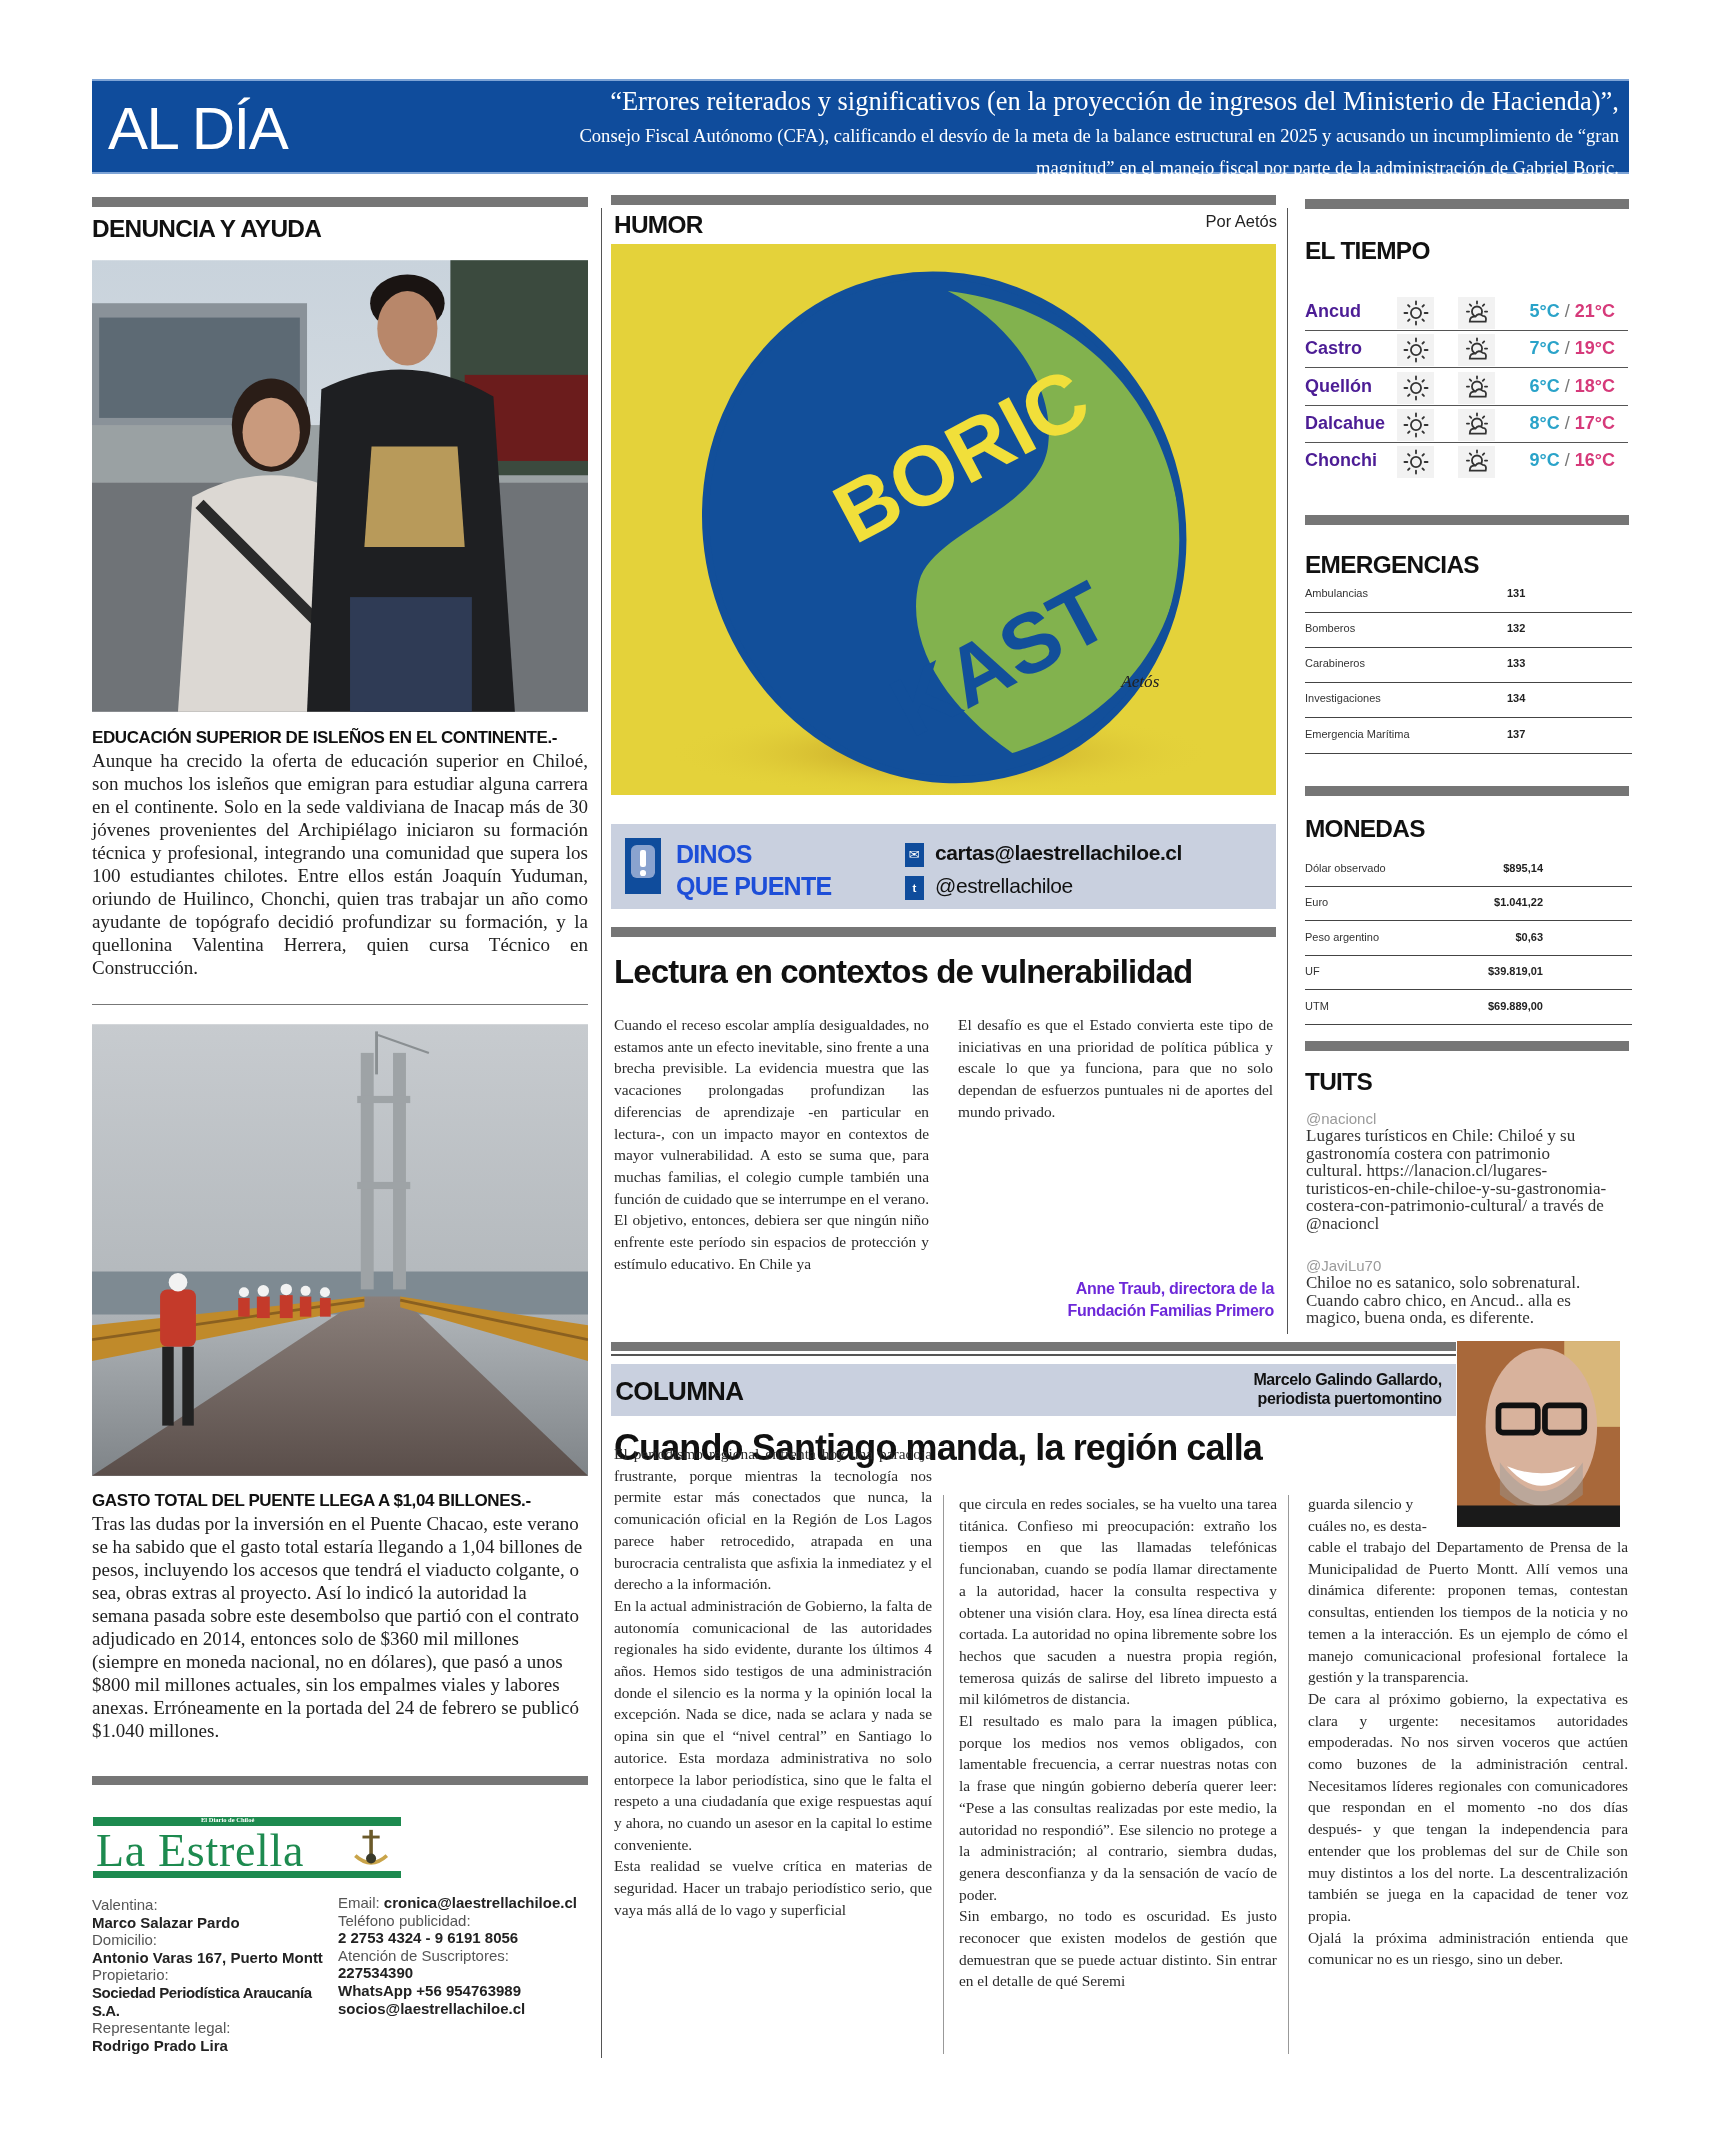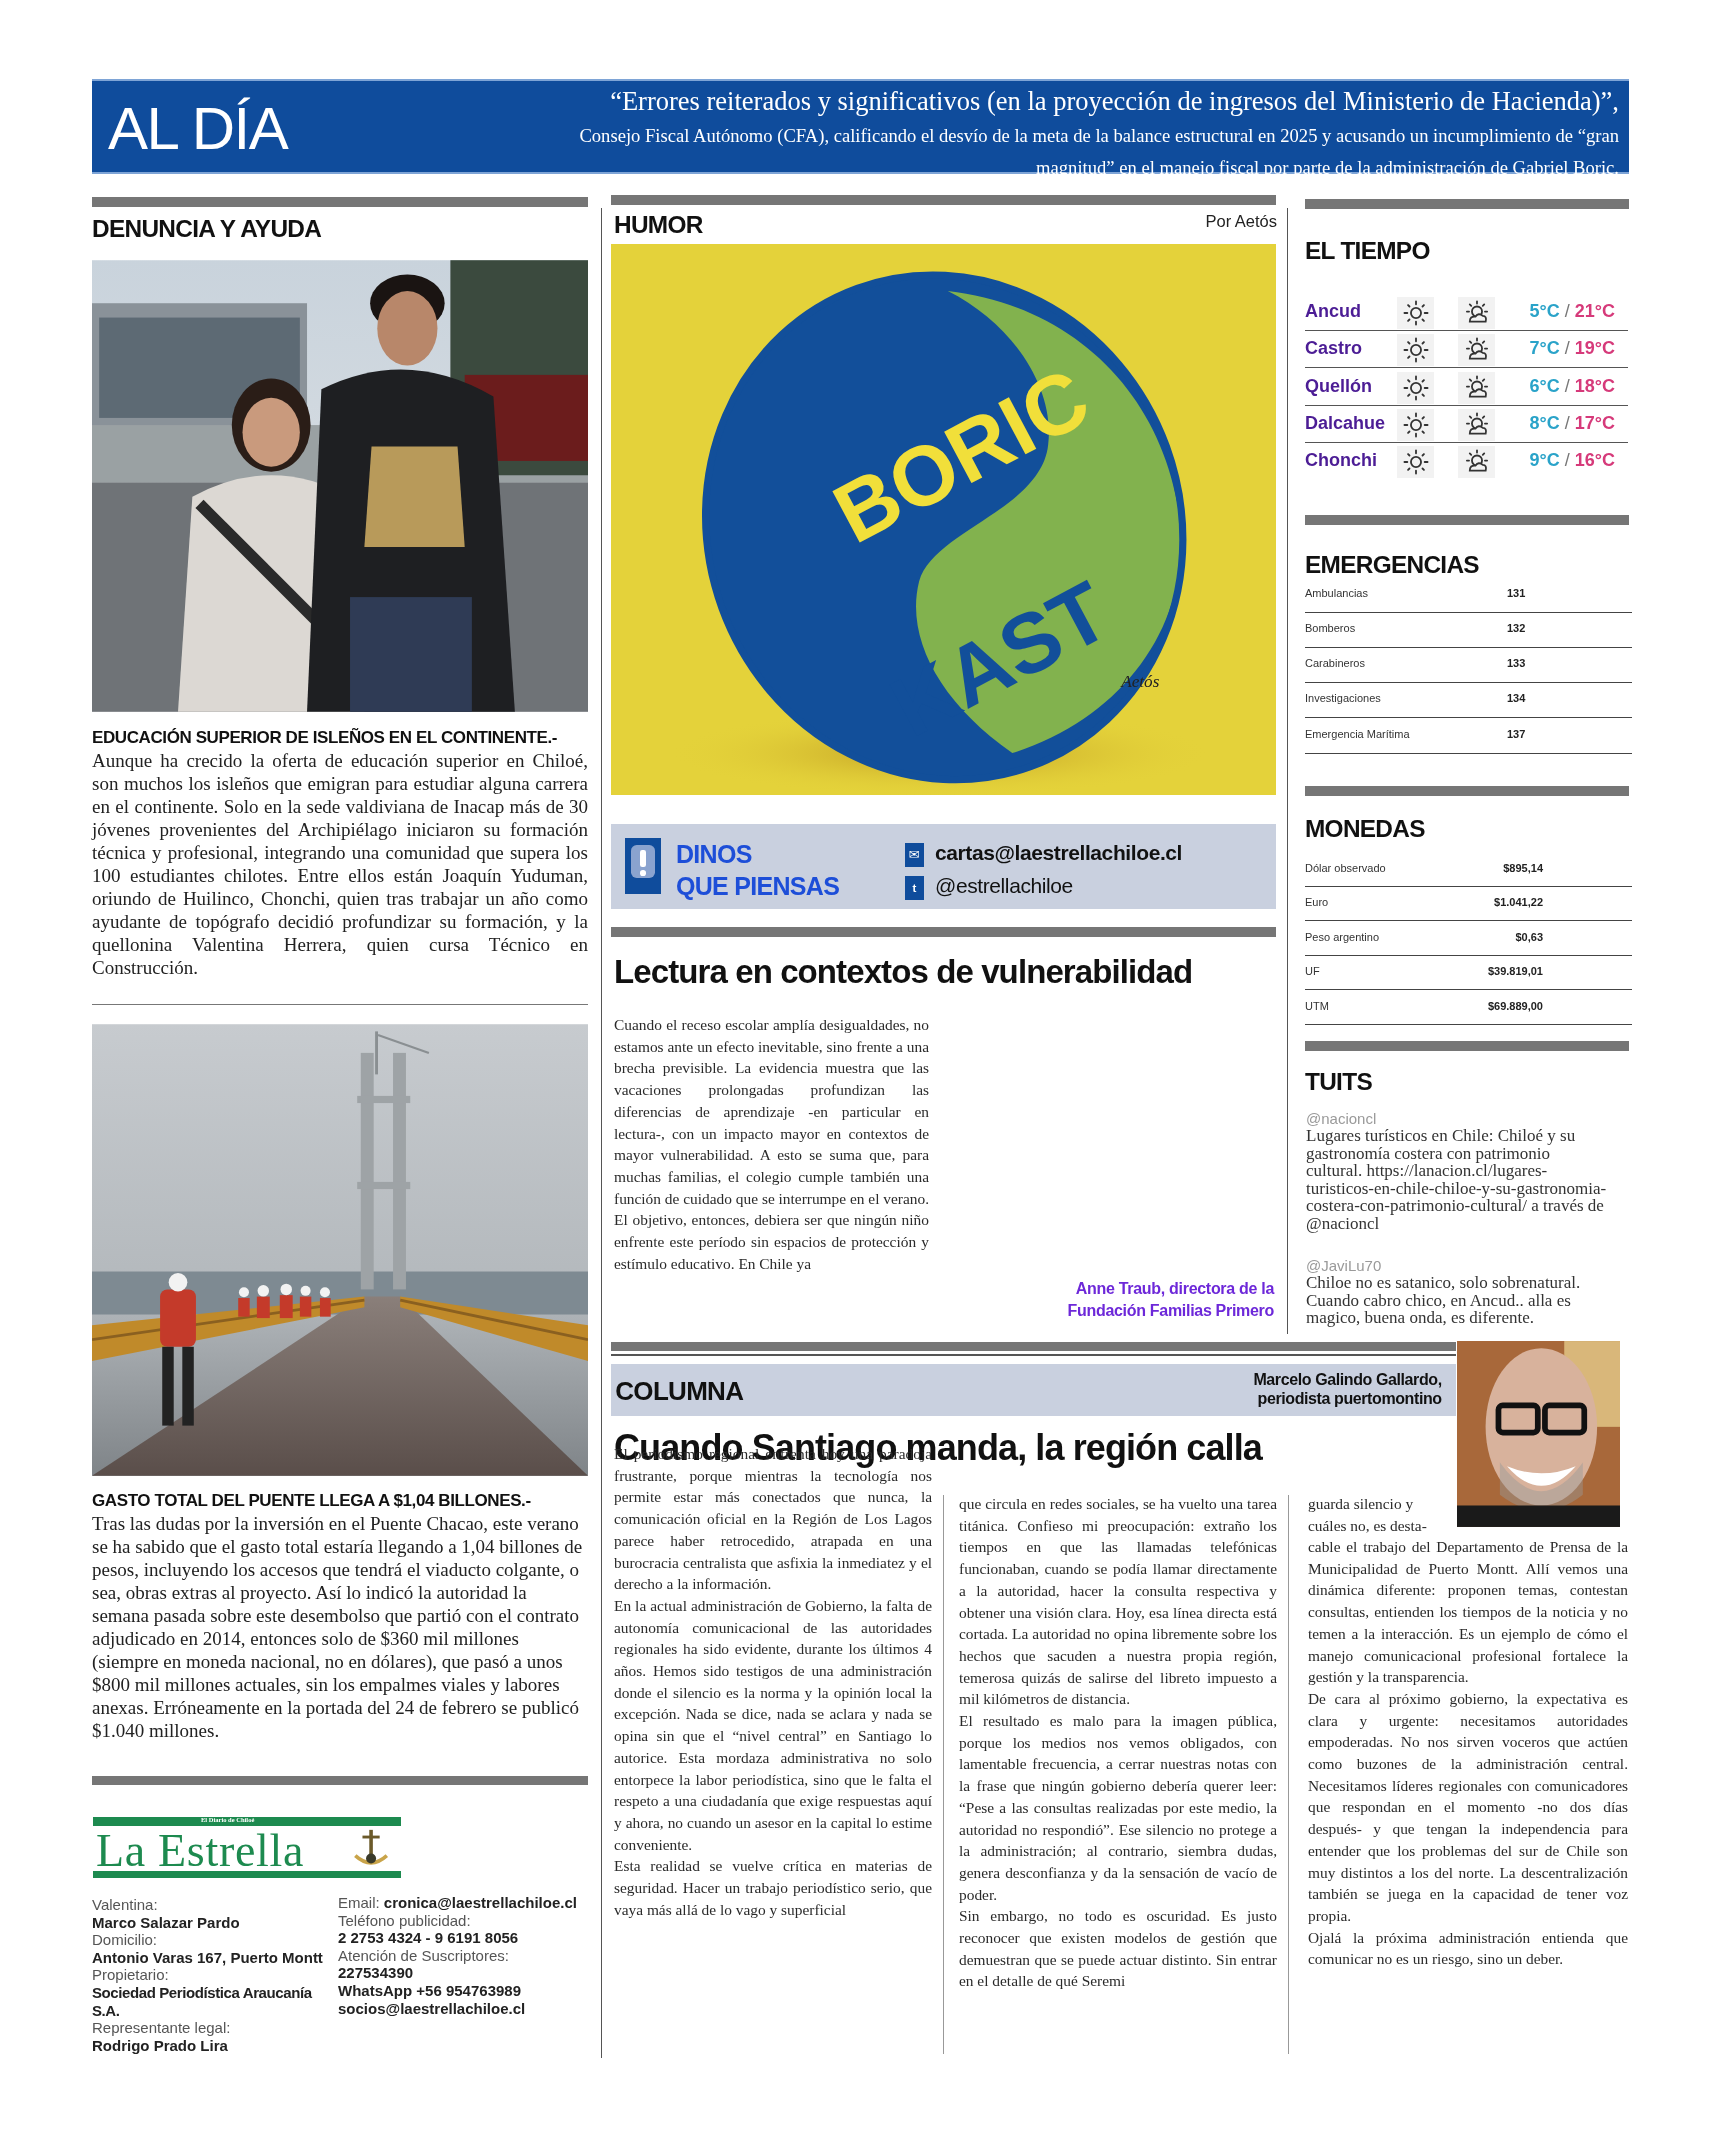--- a/index.html
+++ b/index.html
@@ -214,33 +214,34 @@
 </div>
 
 <div class="abs" style="left:611px;top:824px;width:665px;height:85px;background:#c9d0df;">
   <div class="abs" style="left:14.3px;top:14.3px;width:36px;height:56px;background:#0f4c9c;">
     <div style="position:absolute;left:5.7px;top:7.2px;width:24.4px;height:33px;background:#8aa3cf;border-radius:5.7px;"></div>
     <div style="position:absolute;left:15px;top:11.5px;width:5.7px;height:17px;background:#fff;border-radius:2.2px;"></div>
     <div style="position:absolute;left:15px;top:32px;width:5.7px;height:5.7px;background:#fff;border-radius:50%;"></div>
   </div>
   <div class="abs sans" style="left:65px;top:14.3px;font-size:25px;font-weight:bold;color:#1d4ed8;line-height:32px;letter-spacing:-0.7px;">
     <div>DINOS</div>
-    <div>QUE PIENSAS</div>
+    <div>QUE PUENTE</div>
   </div>
   <div class="abs" style="left:294px;top:18.6px;width:18.6px;height:24.4px;background:#0f4c9c;color:#fff;font-size:13px;text-align:center;line-height:24.4px;">✉</div>
   <div class="abs" style="left:294px;top:52px;width:18.6px;height:24.4px;background:#0f4c9c;color:#fff;font-size:11.5px;text-align:center;line-height:24.4px;font-family:'Liberation Sans',sans-serif;font-weight:bold;">t</div>
   <div class="abs sans" style="left:324px;top:17px;font-size:21px;color:#111;font-weight:bold;letter-spacing:-0.4px;">cartas@laestrellachiloe.cl</div>
   <div class="abs sans" style="left:324px;top:50px;font-size:21px;color:#111;letter-spacing:-0.4px;">@estrellachiloe</div>
 </div>
 
 <div class="abs gray-bar" style="left:611px;top:927px;width:665px;"></div>
 <div class="abs section-title" style="left:614px;top:953px;font-size:33px;letter-spacing:-0.9px;">Lectura en contextos de vulnerabilidad</div>
 
 <div class="abs body-text" style="left:614px;top:1014px;width:315px;">Cuando el receso escolar amplía desigualdades, no estamos ante un efecto inevitable, sino frente a una brecha previsible. La evidencia muestra que las vacaciones prolongadas profundizan las diferencias de aprendizaje -en particular en lectura-, con un impacto mayor en contextos de mayor vulnerabilidad. A esto se suma que, para muchas familias, el colegio cumple también una función de cuidado que se interrumpe en el verano. El objetivo, entonces, debiera ser que ningún niño enfrente este período sin espacios de protección y estímulo educativo. En Chile ya</div>
 <div class="abs body-text" style="left:958px;top:1014px;width:315px;">
+  <div>El desafío es que el Estado convierta este tipo de iniciativas en una prioridad de política pública y escale lo que ya funciona, para que no solo dependan de esfuerzos puntuales ni de aportes del mundo privado.</div>
 </div>
 <div class="abs sans" style="right:447px;top:1278px;text-align:right;font-size:16px;font-weight:bold;line-height:21.5px;color:#6d28d9;letter-spacing:-0.3px;">
   <div>Anne Traub, directora de la</div>
   <div>Fundación Familias Primero</div>
 </div>
 
 <div class="abs" style="left:611px;top:1342px;width:845px;height:8.6px;background:#767676;"></div>
 <div class="abs" style="left:611px;top:1354px;width:845px;height:2.2px;background:#555;"></div>
 <div class="abs" style="left:611px;top:1364px;width:845px;height:52px;background:#c9d0df;">
   <div class="abs section-title" style="left:4.3px;top:12.2px;font-size:26px;">COLUMNA</div>

